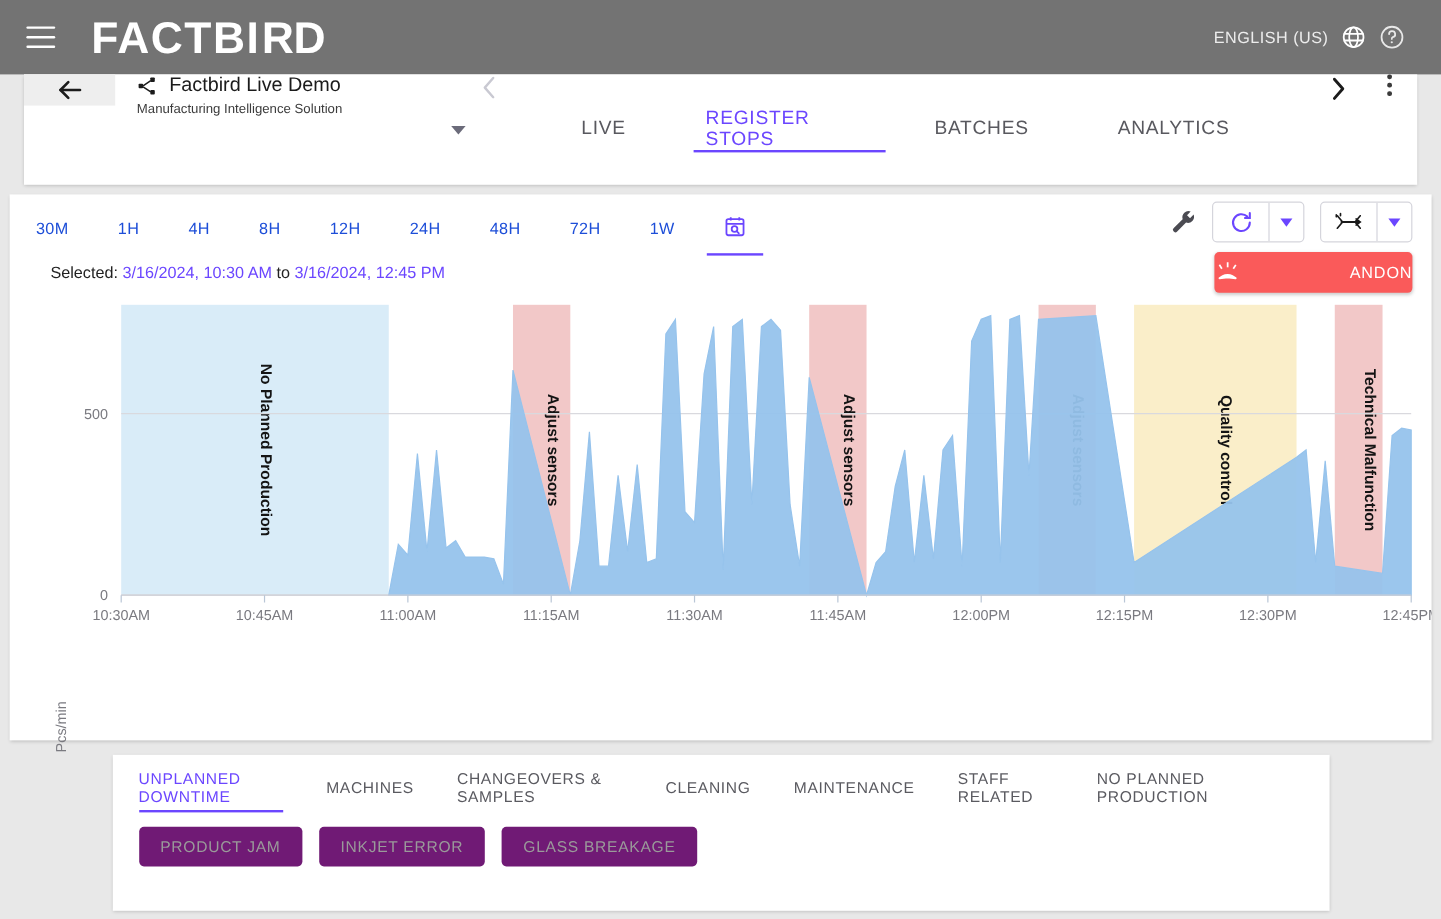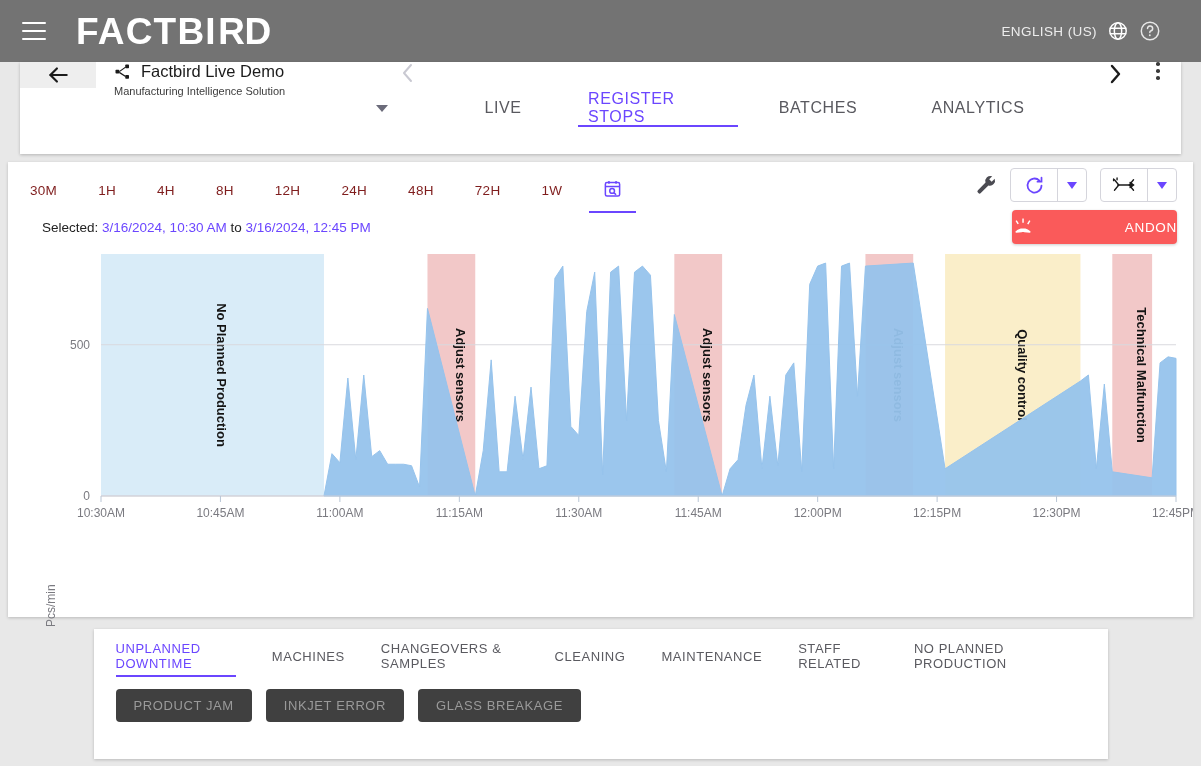--- a/index.html
+++ b/index.html
@@ -27,21 +27,21 @@
   .hamburger span { display: block; height: 2px; width: 24px; background: #fff; border-radius: 1px; }
   .logo {
     margin-left: 30px;
     font-size: 37px; font-weight: 700; color: #fff;
     letter-spacing: 1.2px; line-height: 1;
     font-family: "Liberation Sans", sans-serif;
     display: flex; align-items: center;
   }
   .logo .rglyph { display: inline-block; transform: scaleX(-1); }
   .topright {
-    position: absolute; right: 12px; top: 0; height: 62px;
+    position: absolute; right: 2px; top: 0; height: 62px;
     display: flex; align-items: center; gap: 10px; padding-right: 28px;
   }
   .lang { color: #ededed; font-size: 13.5px; letter-spacing: .4px; }
   .globe, .helpic { width: 22px; height: 22px; cursor: pointer; }
 
   
   .subbar {
     width: 1161px; margin: 0 auto; height: 92px;
     background: #fff;
     display: flex; align-items: flex-start;
@@ -96,21 +96,21 @@
   .card {
     width: 1185px; margin: 8px auto 0; background: #fff;
     box-shadow: 0 1px 3px rgba(0,0,0,.2);
     padding: 0; position: relative; height: 455px;
   }
   .rangerow {
     display: flex; align-items: center; height: 52px;
     padding: 0 14px 0 22px; position: relative;
   }
   .rng {
-    font-size: 13.5px; color: #7f1d1d; cursor: pointer;
+    font-size: 13.5px; color: #1d4ed8; cursor: pointer;
     padding: 16px 0 12px; margin-right: 41px; letter-spacing: .3px;
     position: relative;
   }
   .rng.calicon { margin-right: 0; color: #6b46ff; }
   .rng.active::after {
     content: ""; position: absolute; left: -14px; right: -14px; bottom: 0;
     height: 2.5px; background: #6b46ff;
   }
   .toolsright {
     position: absolute; right: 16px; top: 6px;
@@ -167,21 +167,21 @@
     font-size: 13px; letter-spacing: .55px; color: #5a5a60; cursor: pointer;
     margin-right: 36px;
   }
   .btab.active { color: #6b46ff; }
   .btab.active::after {
     content: ""; position: absolute; left: 0; right: 0; bottom: 6px;
     height: 2.5px; background: #6b46ff;
   }
   .reasons { display: flex; gap: 14px; padding-top: 6px; }
   .reason {
-    background: #404040; color: #9a9a9a; border: none; border-radius: 4px;
+    background: #701a75; color: #9a9a9a; border: none; border-radius: 4px;
     height: 33px; padding: 0 18px; font-size: 13px; letter-spacing: .6px;
     cursor: pointer; font-family: "Liberation Sans", sans-serif;
   }
 </style>
 </head>
 <body>
 
 <div class="topbar">
   <div class="hamburger">
     <span></span>

